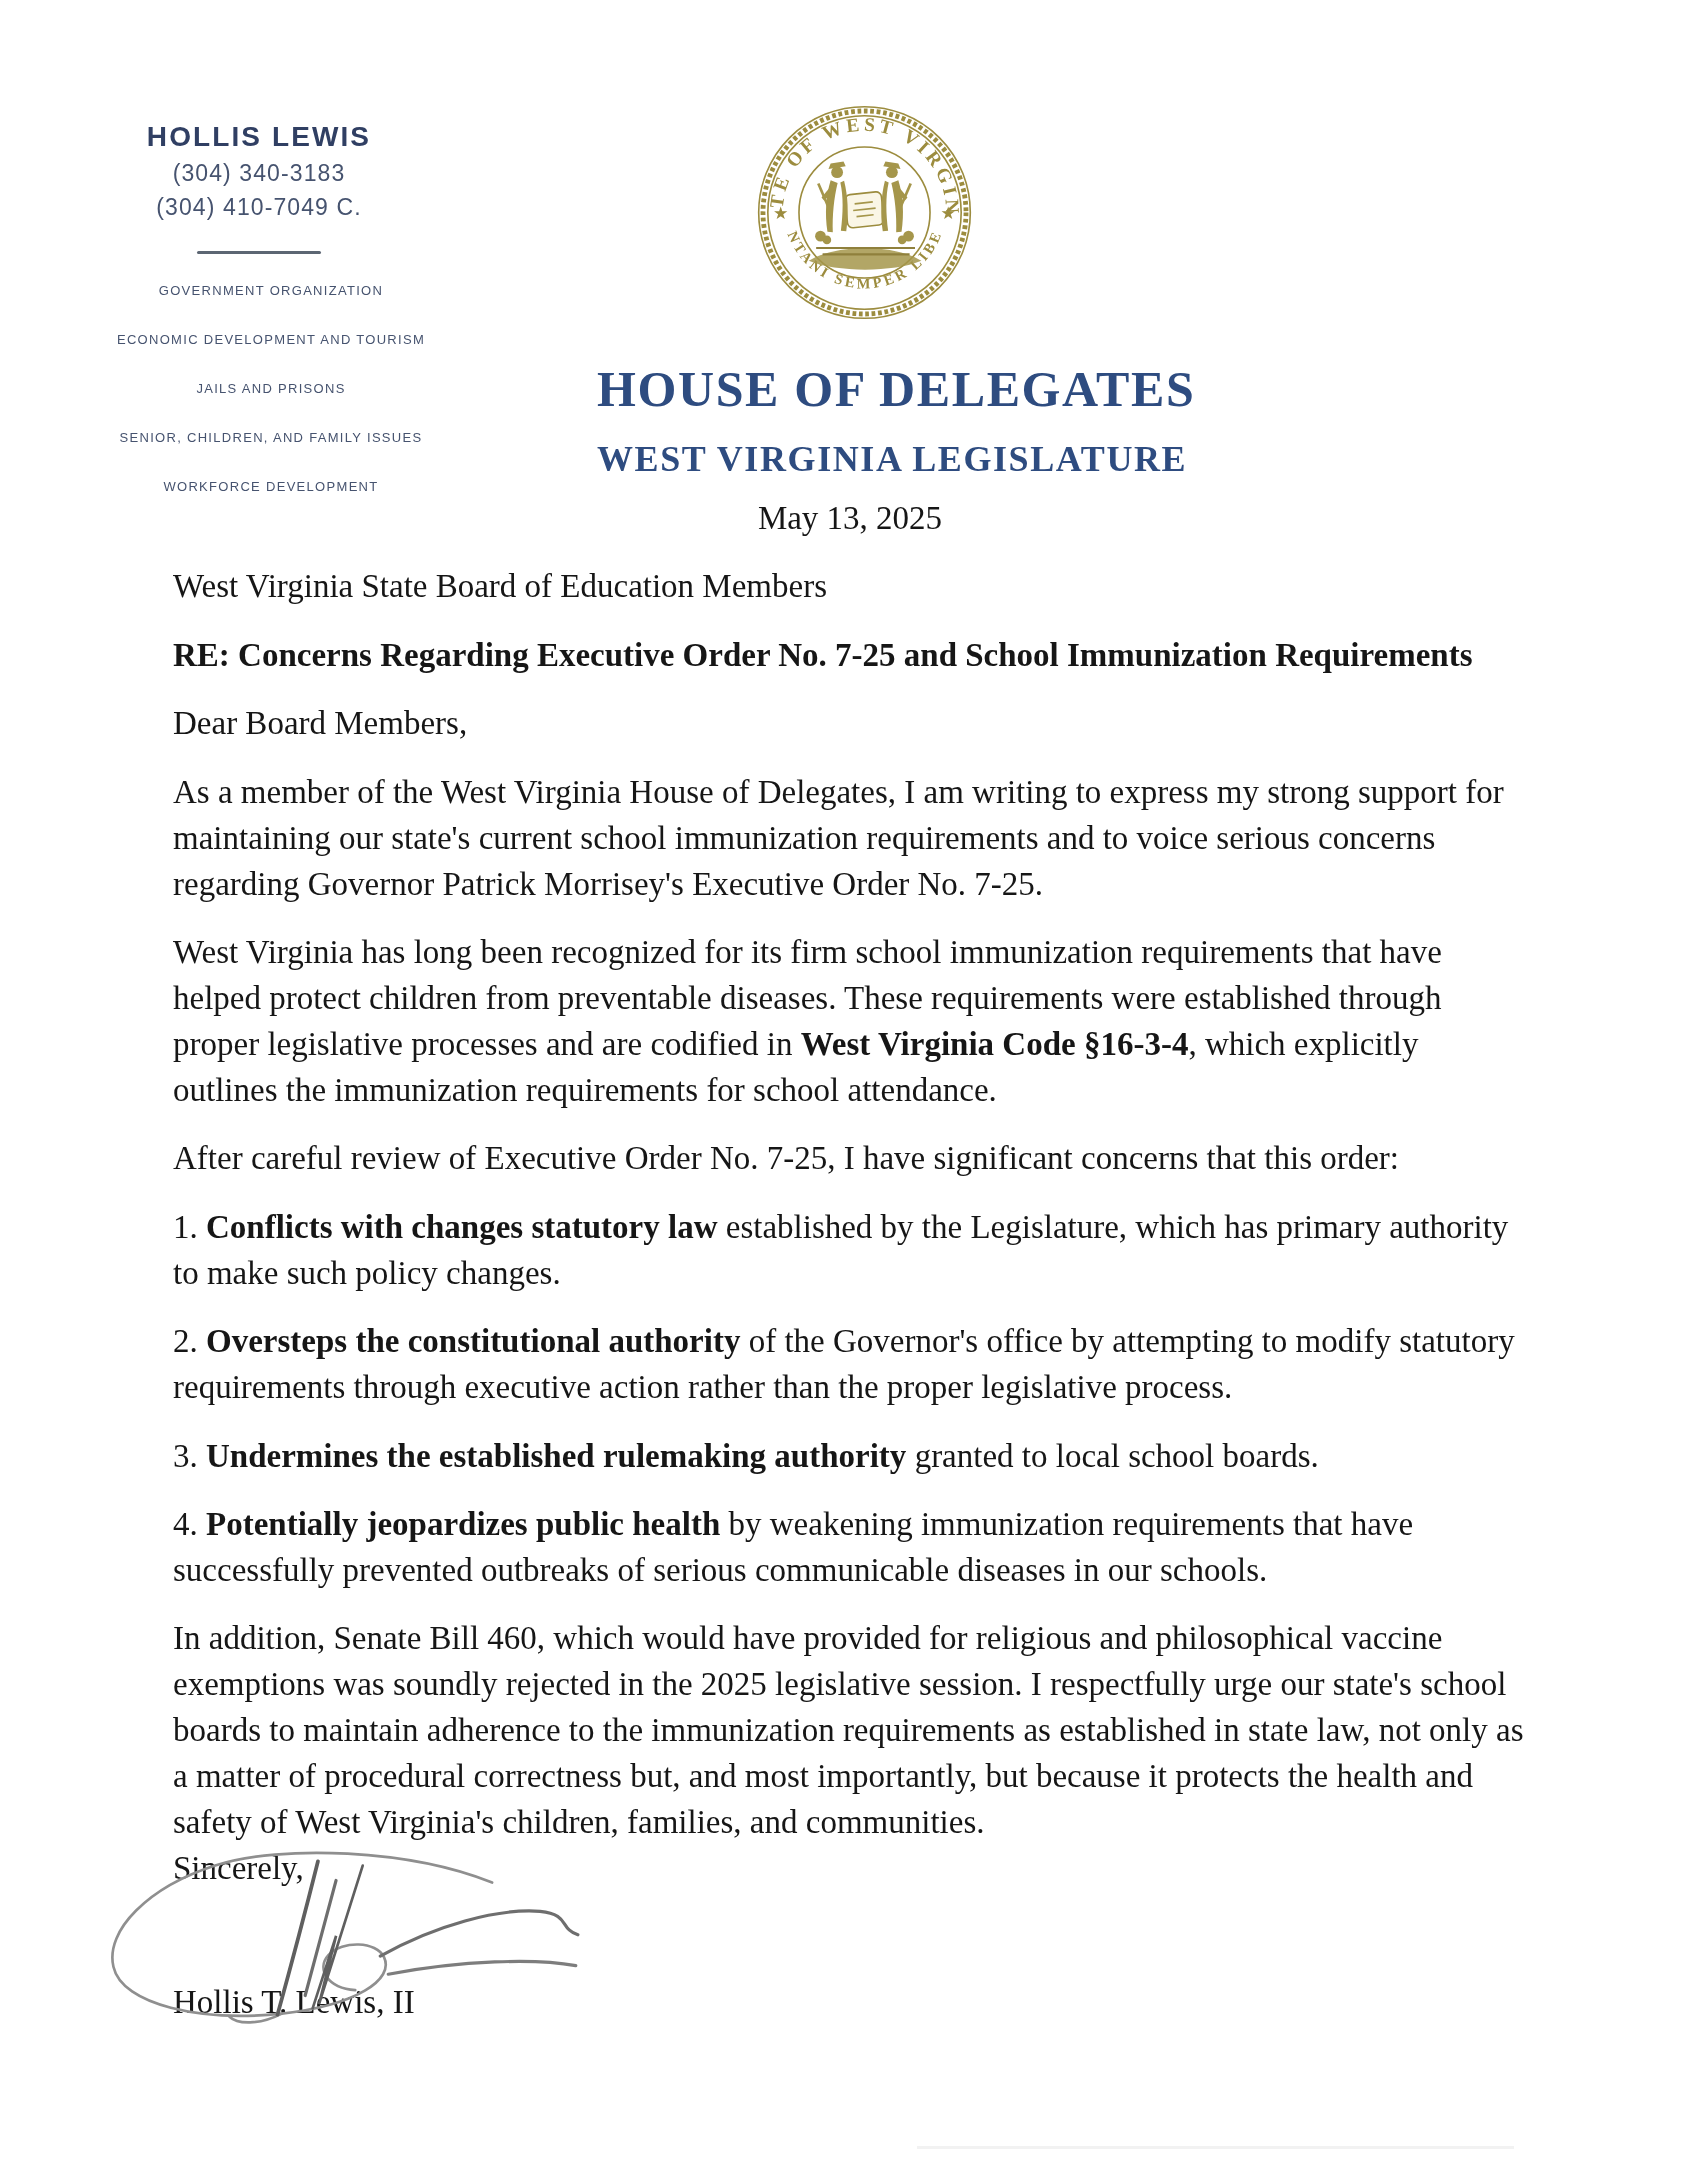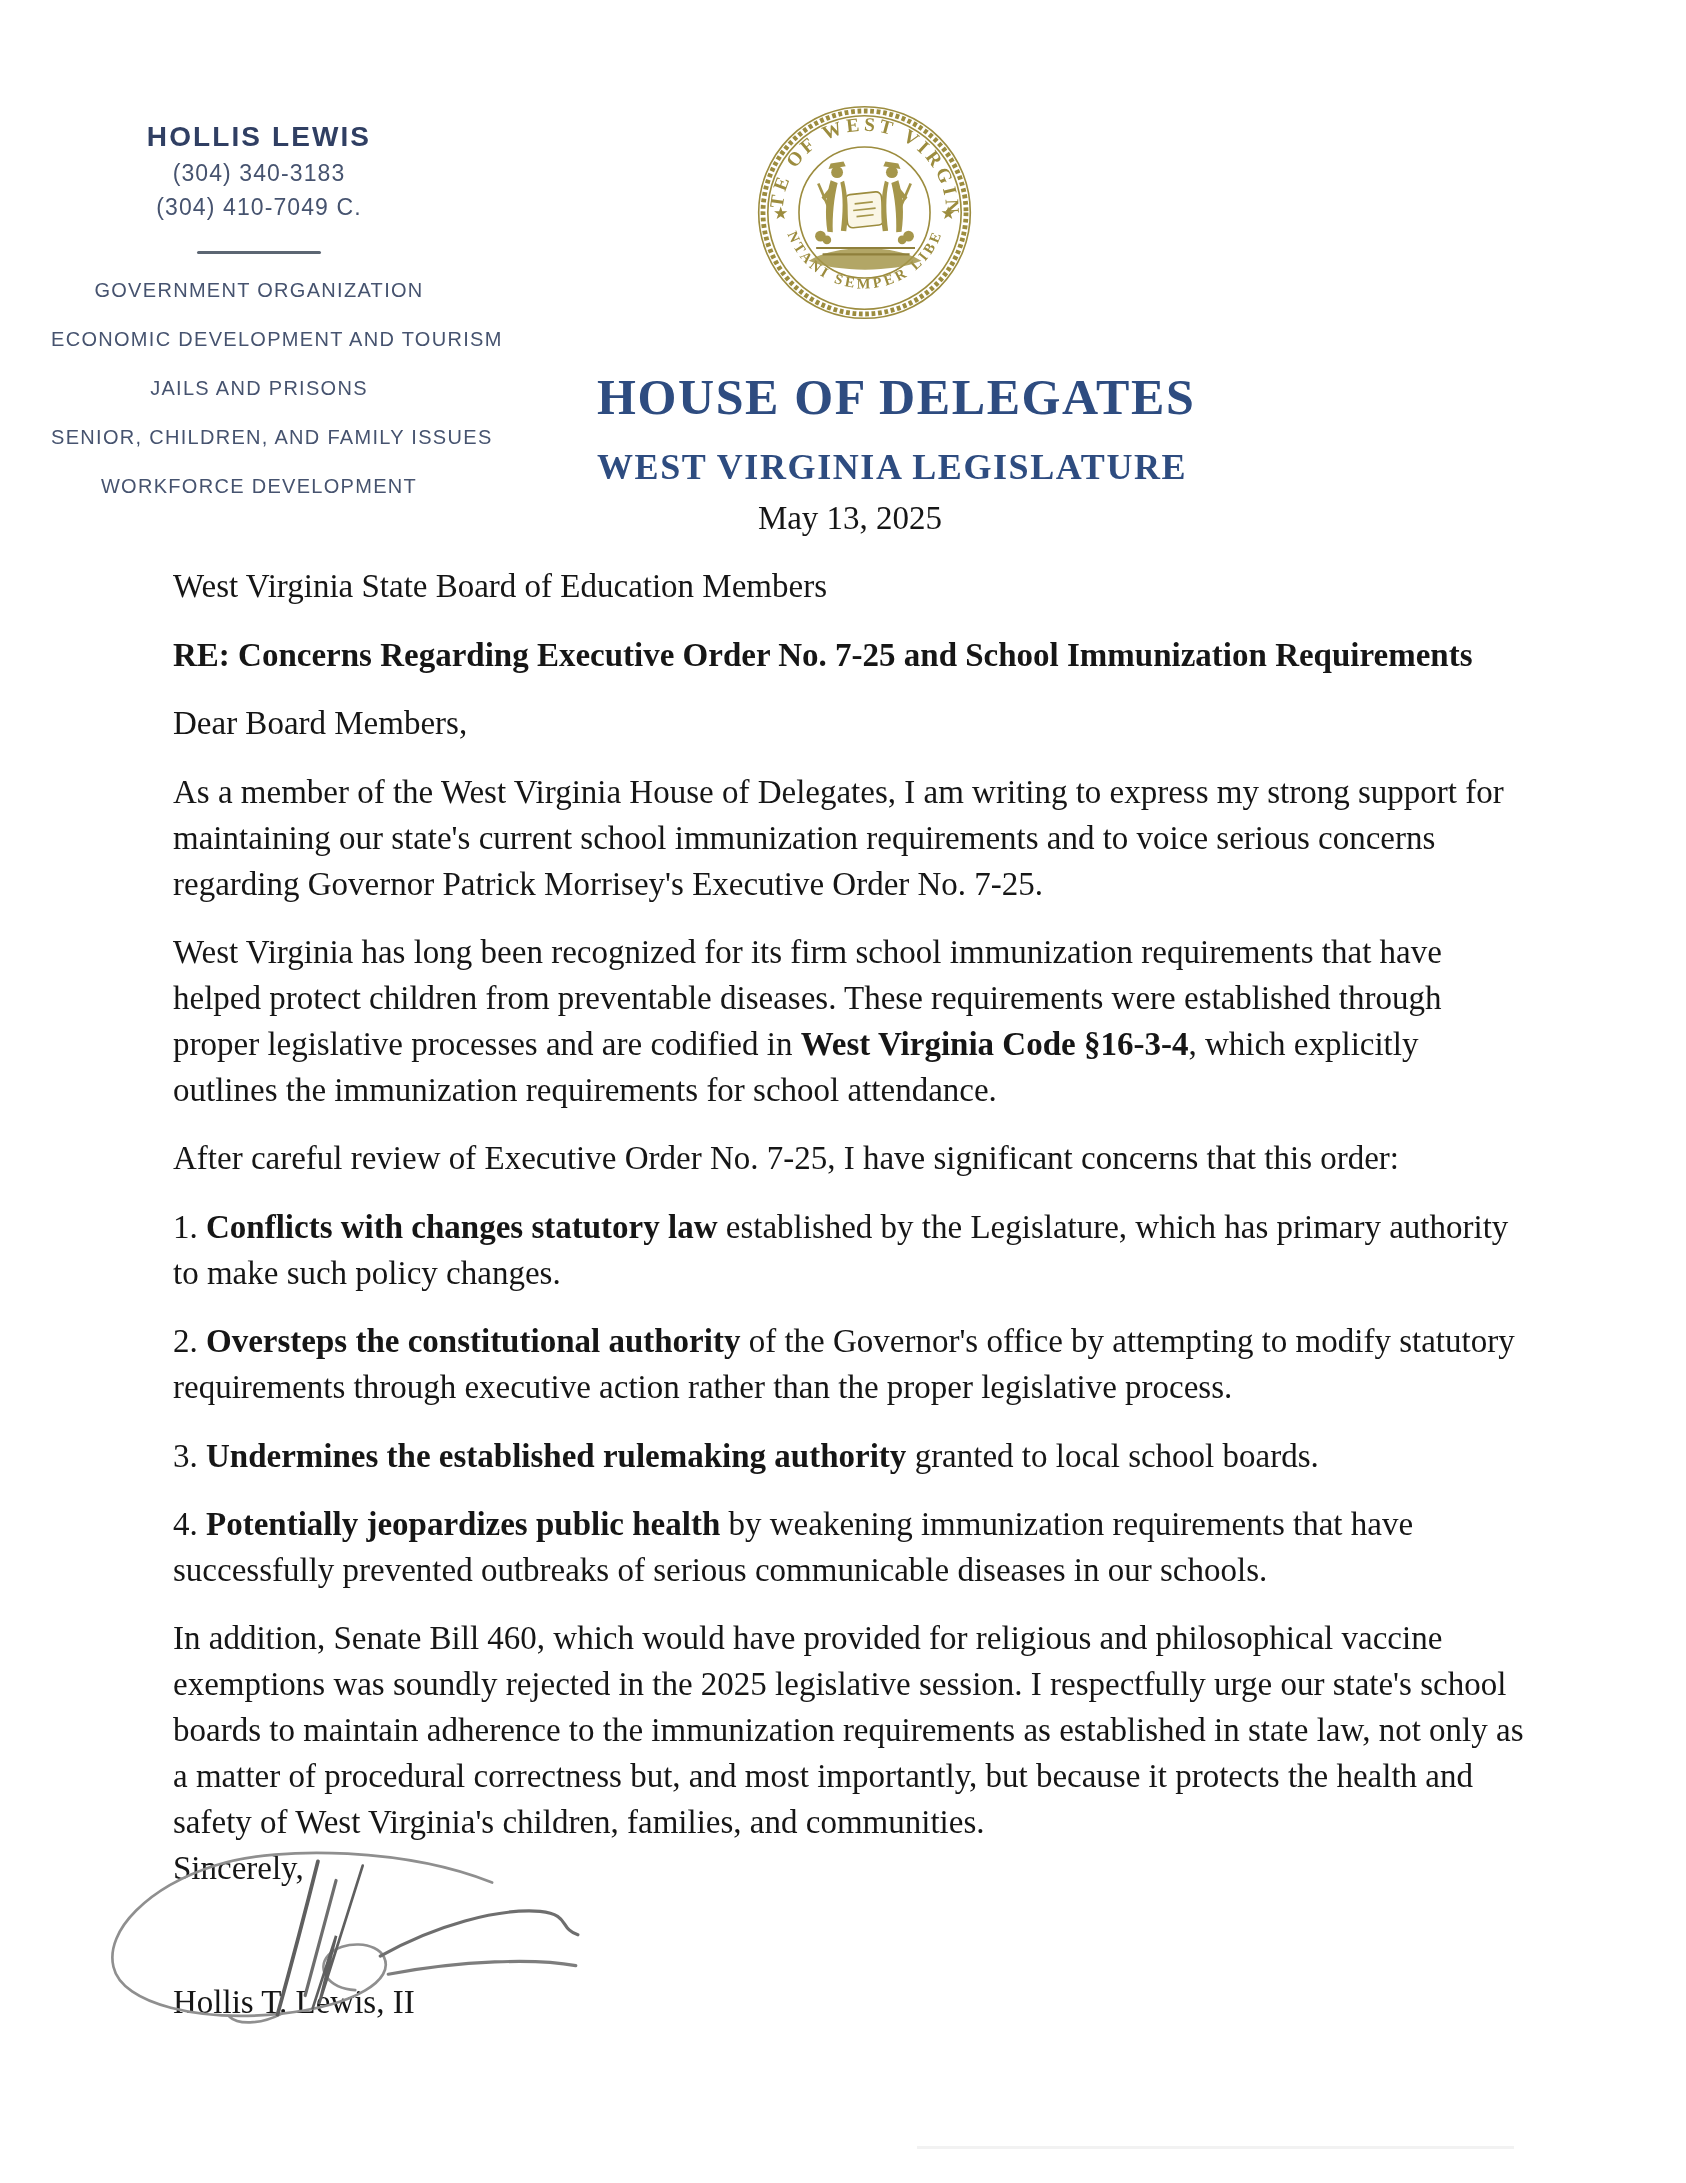--- a/index.html
+++ b/index.html
@@ -5,30 +5,30 @@
   html,body{margin:0;padding:0;background:#ffffff;}
   .page{position:relative;width:1586px;height:2183px;background:#ffffff;overflow:hidden;}
 
   
   .hl{position:absolute;left:51px;top:118px;width:416px;text-align:center;
       font-family:"Liberation Sans",sans-serif;color:#46536f;}
   .hl-name{font-size:28px;font-weight:700;letter-spacing:2.1px;color:#303f63;line-height:38px;white-space:nowrap;}
   .hl-phone{font-size:23px;letter-spacing:1.1px;line-height:34px;white-space:nowrap;}
   .hl-rule{width:124px;height:2.7px;background:#5c6673;margin:27px auto 0;border-radius:1.6px;}
   .hl-coms{margin-top:12.8px;}
-  .hl-committee{font-size:20px;letter-spacing:1.3px;line-height:49px;white-space:nowrap;}
+  .hl-committee{font-size:13px;letter-spacing:1.3px;line-height:49px;white-space:nowrap;margin-left:24px;}
 
   
   .hr-block{position:absolute;left:1295px;top:120px;width:352px;text-align:center;
       font-family:"Liberation Sans",sans-serif;color:#46536f;}
   .hr-line{font-size:22.4px;letter-spacing:0.8px;line-height:40px;white-space:nowrap;}
 
   
   .seal{position:absolute;left:756px;top:104px;}
-  .org{position:absolute;left:597px;top:370px;width:538px;text-align:center;
+  .org{position:absolute;left:597px;top:362px;width:538px;text-align:center;
       font-family:"Liberation Serif",serif;color:#2e4c80;}
   .org-title{font-size:50px;font-weight:700;letter-spacing:1.6px;line-height:54px;white-space:nowrap;}
   .org-sub{font-size:36px;font-weight:700;letter-spacing:1.6px;line-height:41px;margin-top:23px;white-space:nowrap;}
 
   
   .body-col{position:absolute;left:173px;top:495px;width:1354px;
       font-family:"Liberation Serif",serif;font-size:33px;line-height:46px;color:#161616;}
   .body-col p{margin:0 0 22.4px 0;}
   .center{text-align:center;}
   .b{font-weight:700;}

